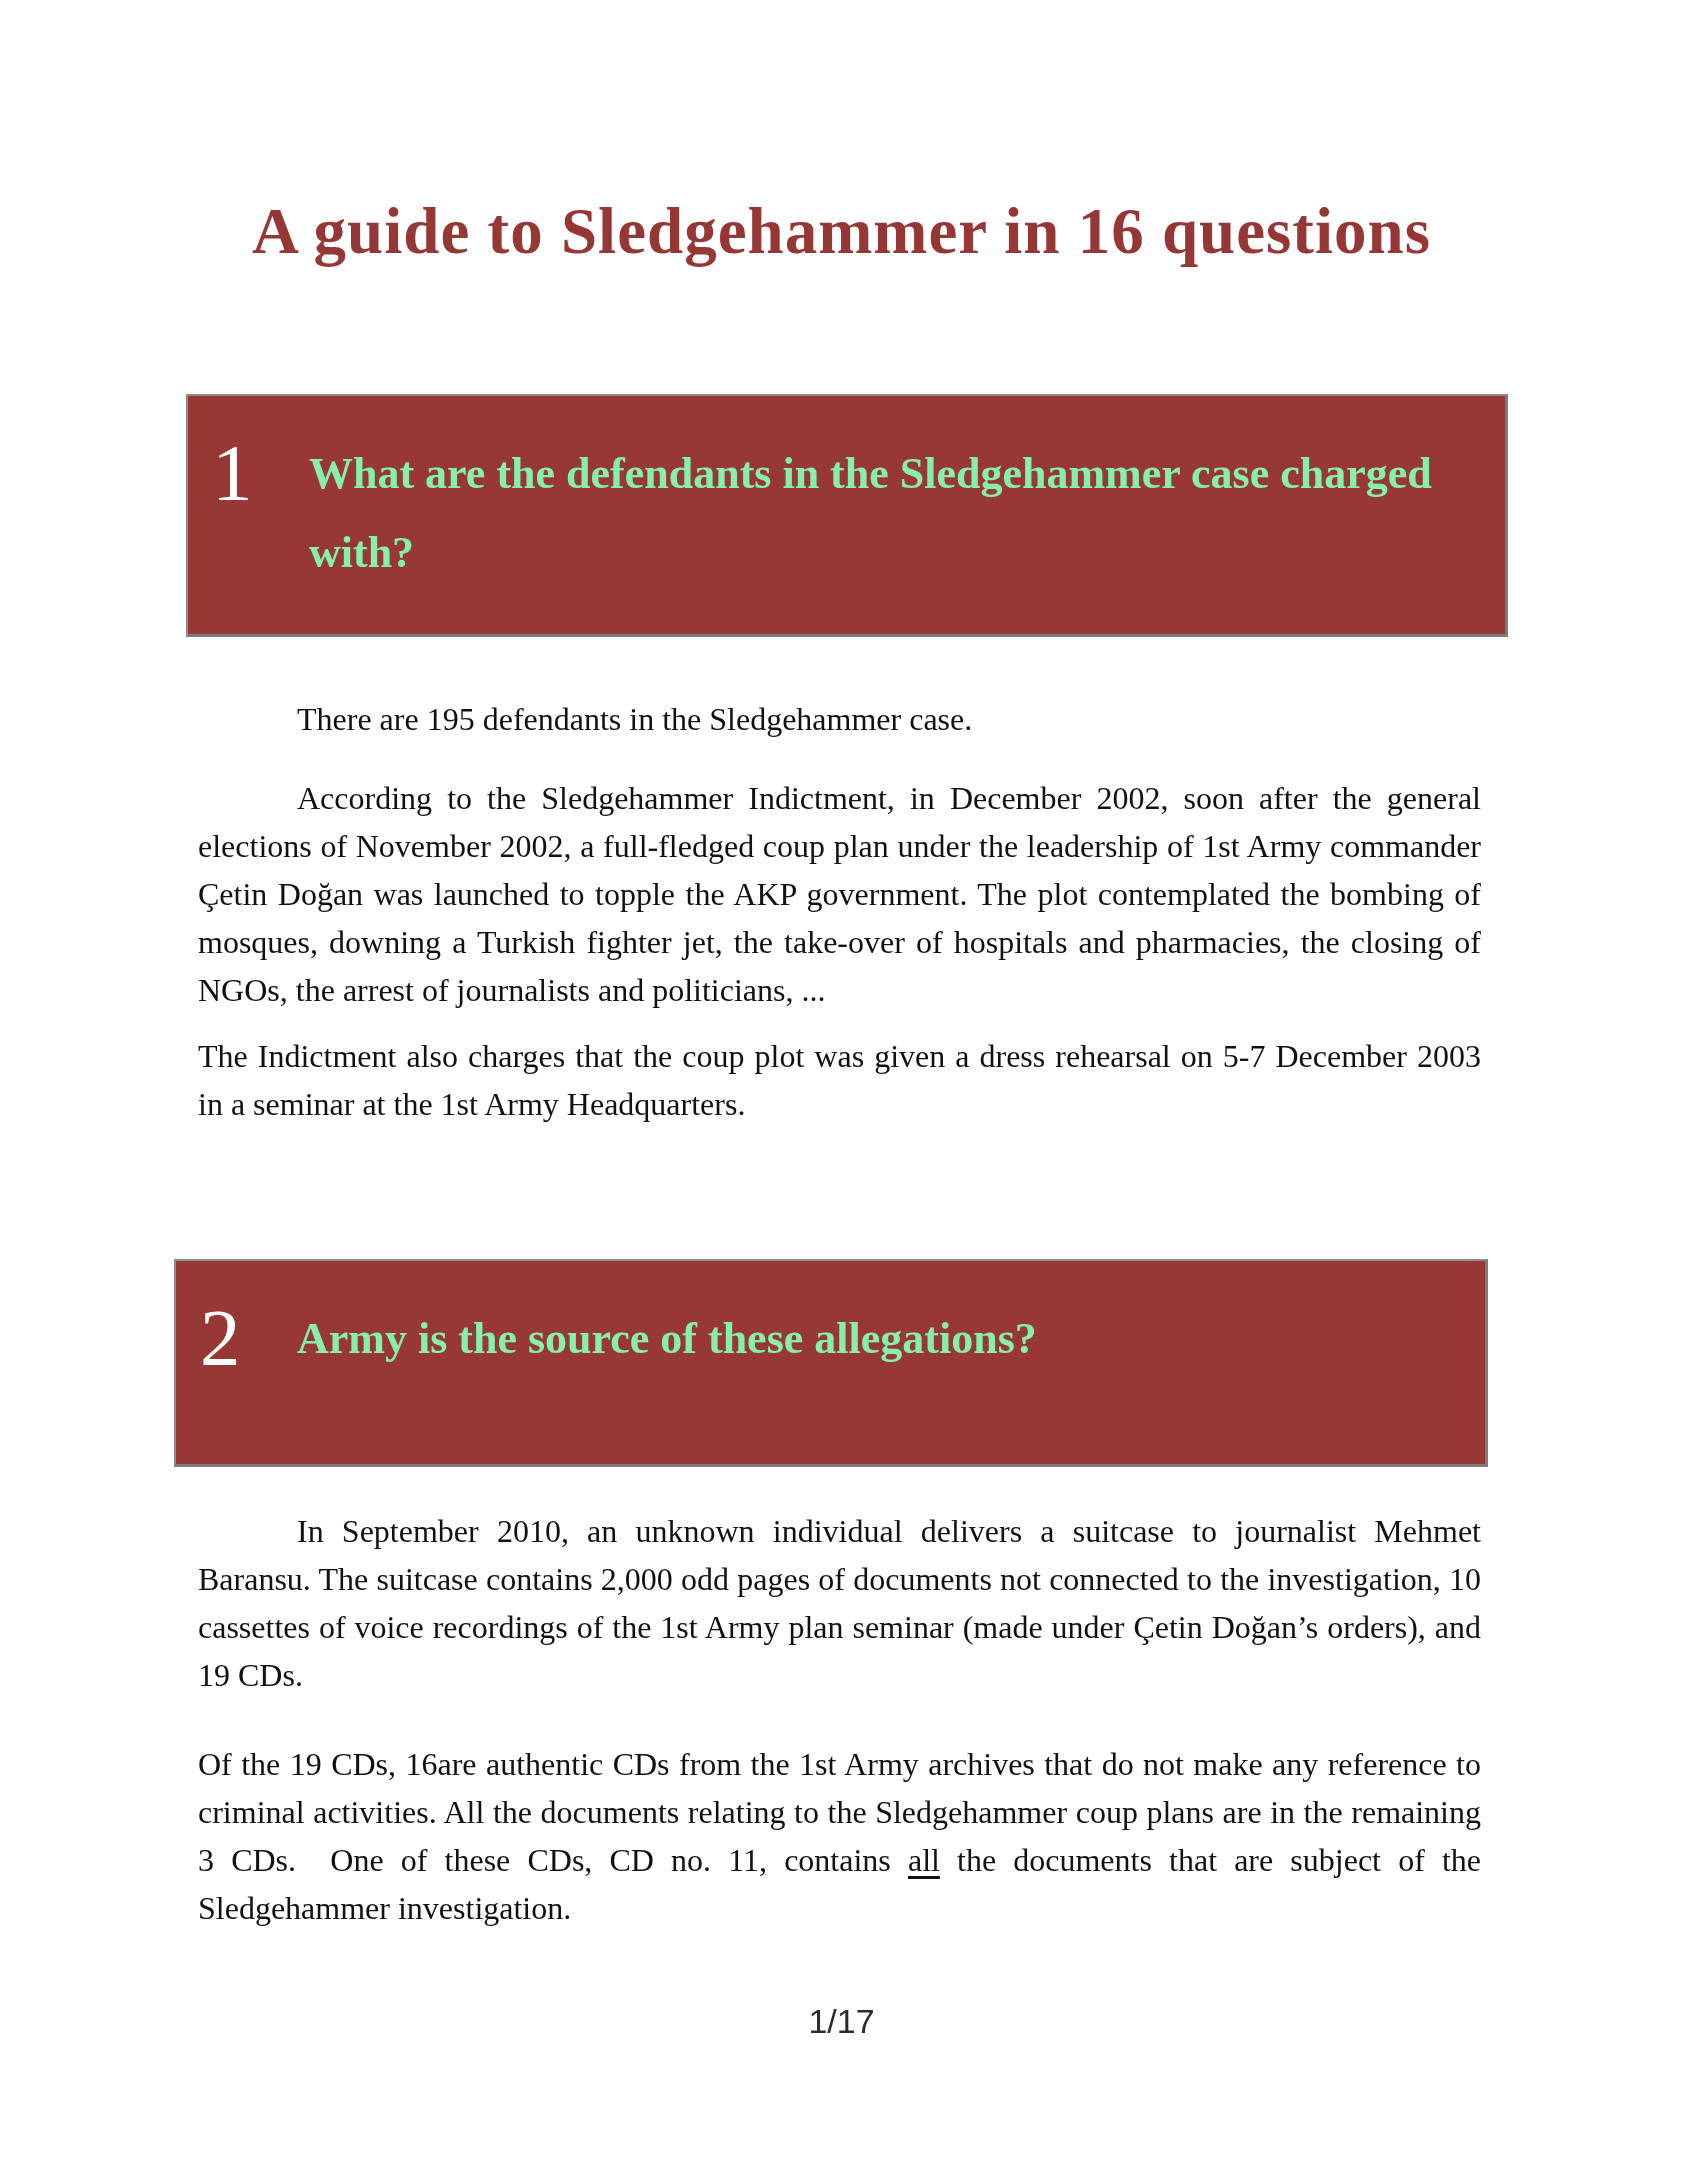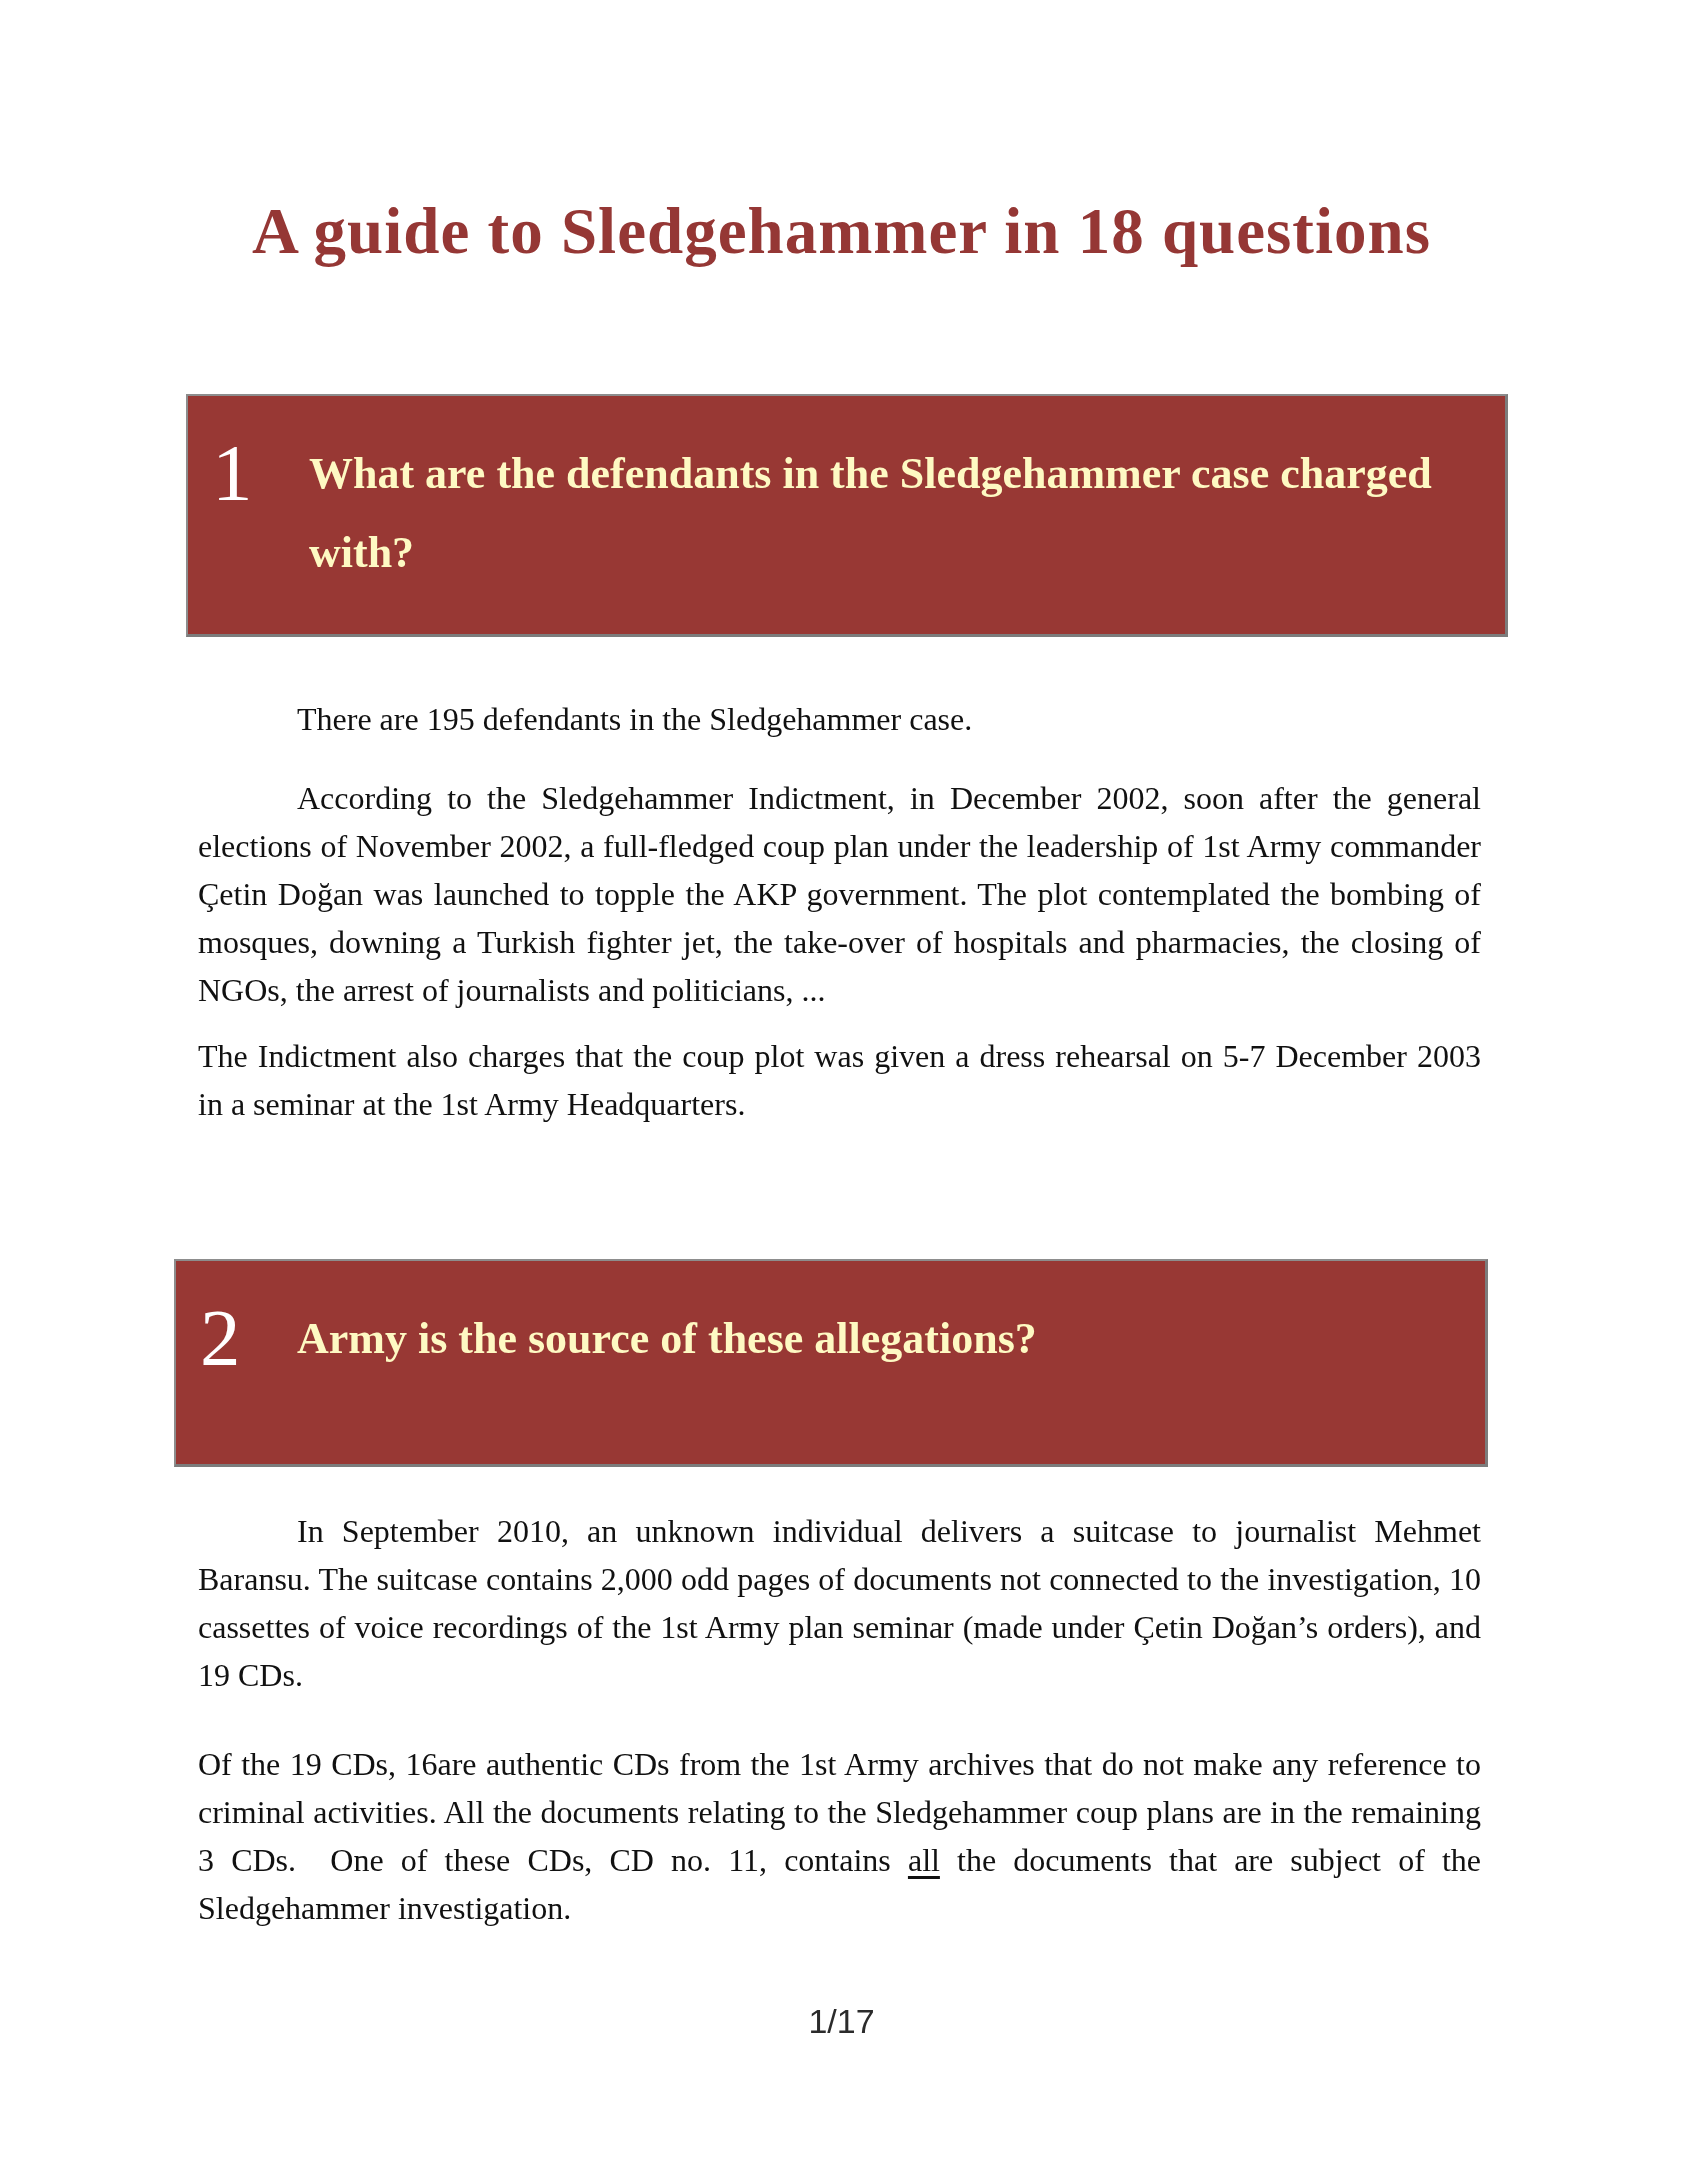--- a/index.html
+++ b/index.html
@@ -53,21 +53,21 @@
   }
   .q-num {
     flex: 0 0 97px;
     color: #ffffff;
     font-family: "Liberation Serif", serif;
     font-weight: normal;
     font-size: 81px;
     line-height: 79px;
   }
   .q-text {
-    color: #fef9c3;
+    color: #86efac;
     font-family: "Liberation Serif", serif;
     font-weight: bold;
     font-size: 44px;
     line-height: 79px;
     max-width: 1139px;
   }
   .body-par {
     position: absolute;
     left: 198px;
     width: 1283px;
@@ -98,21 +98,21 @@
     font-family: "Liberation Sans", sans-serif;
     font-size: 34px;
     color: #2b2b2b;
   }
 </style>
 </head>
 <body>
 
 <div class="page">
 
-  <h1 class="doc-title">A guide to Sledgehammer in 18 questions</h1>
+  <h1 class="doc-title">A guide to Sledgehammer in 16 questions</h1>
 
   <section class="banner banner-1">
     <span class="q-num">1</span>
     <span class="q-text">What are the defendants in the Sledgehammer case charged with?</span>
   </section>
 
   <p class="body-par indent p1">There are 195 defendants in the Sledgehammer case.</p>
 
   <p class="body-par indent p2">According to the Sledgehammer Indictment, in December 2002, soon after the general elections of November 2002, a full-fledged coup plan under the leadership of 1st Army commander Çetin Doğan was launched to topple the AKP government. The plot contemplated the bombing of mosques, downing a Turkish fighter jet, the take-over of hospitals and pharmacies, the closing of NGOs, the arrest of journalists and politicians, ...</p>
 

